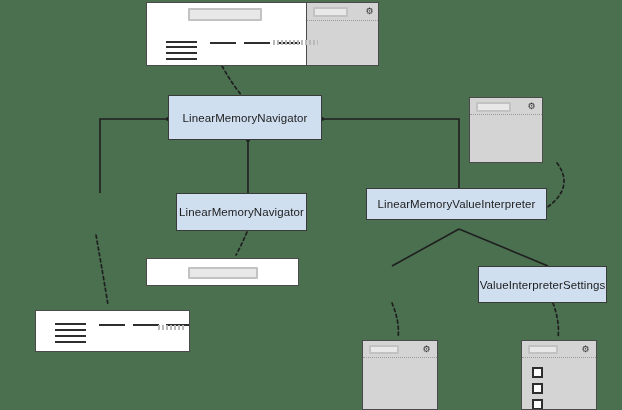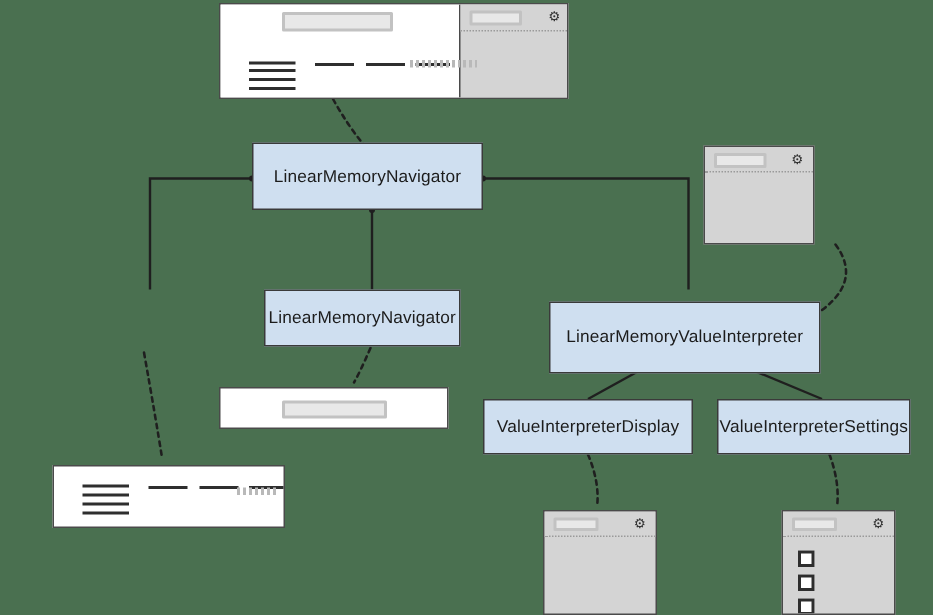--- a/index.html
+++ b/index.html
@@ -158,27 +158,24 @@
 
   <div class="node" style="left:168px; top:95px; width:154px; height:45px;">
     <span>LinearMemoryNavigator</span>
   </div>
 
 
   <div class="node" style="left:176px; top:193px; width:131px; height:38px;">
     <span>LinearMemoryNavigator</span>
   </div>
 
-  <div class="node" style="left:366px; top:201px; width:181px; height:48px;align-items:center;">
+  <div class="node" style="left:366px; top:188px; width:181px; height:32px;align-items:center;">
     <span>LinearMemoryValueInterpreter</span>
   </div>
 
-  <div class="node" style="left:322px; top:266px; width:140px; height:37px;">
-    <span>ValueInterpreterDisplay</span>
-  </div>
 
   <div class="node" style="left:478px; top:266px; width:129px; height:37px;">
     <span>ValueInterpreterSettings</span>
   </div>
 
   <div class="thumb" style="left:146px; top:2px; width:233px; height:64px;">
     <div style="position:absolute; left:0; top:0; width:159px; height:100%;
                 background:#ffffff; box-sizing:border-box;">
       <div class="tb-input" style="left:41px; top:5px; width:74px; height:13px;"></div>
 

